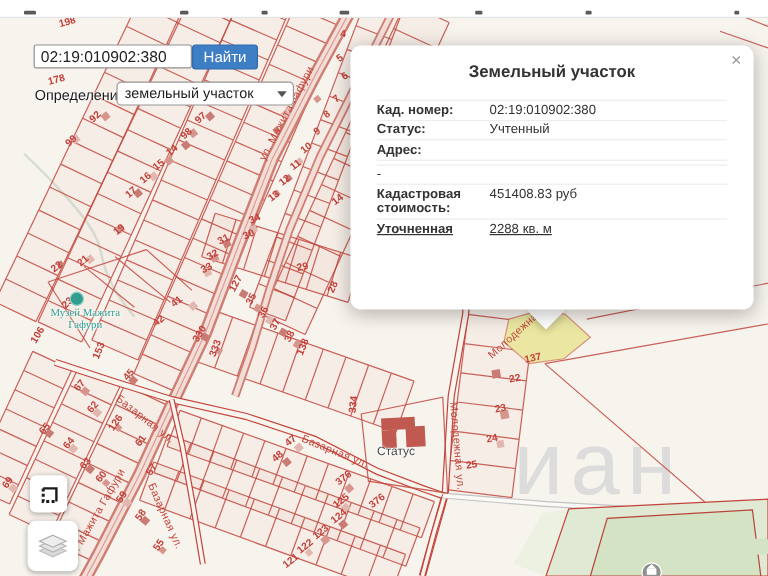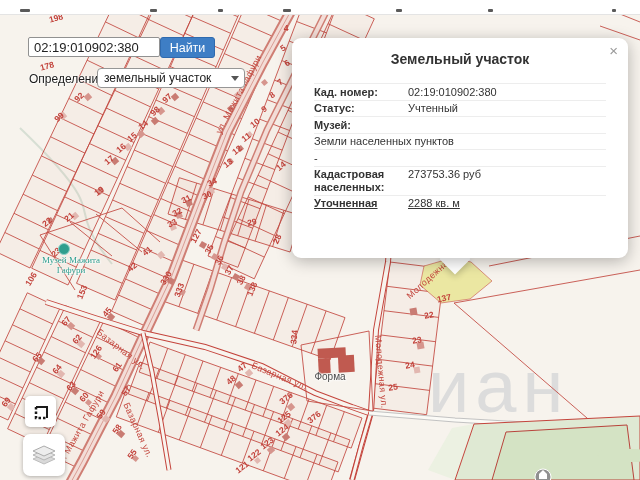--- a/index.html
+++ b/index.html
@@ -207,21 +207,21 @@
       <polygon points="539,474 543,470 547,474" fill="#ffffff"></polygon>
     </g>
   </svg>
 
   <div class="layer">
     <div class="museum-icon"></div>
     <div class="museum halo">
       <div>Музей Мажита</div>
       <div>Гафури</div>
     </div>
-    <div class="school-label halo">Форма</div>
+    <div class="school-label halo">Статус</div>
     <div id="street-layer">
         <span class="street" style="left: 98px; top: 326px; transform: rotate(38deg);">Базарная ул.</span>
         <span class="street" style="left: 252px; top: 360px; transform: rotate(22deg);">Базарная ул.</span>
         <span class="street" style="left: 126px; top: 398px; transform: rotate(66deg);">Базарная ул.</span>
         <span class="street" style="left: 378px; top: 330px; transform: rotate(85deg);">Молодежная ул.</span>
         <span class="street" style="left: 408px; top: 292px; transform: rotate(-42deg);">Молодежная ул.</span>
         <span class="street" style="left: 218px; top: 128px; transform: rotate(-62deg);">ул. Мажита Гафури</span>
         <span class="street" style="left: 58px; top: 462px; transform: rotate(-60deg);">ул. Мажита Гафури</span>
       </div>
     <div id="num-layer">
@@ -316,31 +316,30 @@
     <div class="popup-rows" id="popup-rows">
         <div class="info-row">
           <span class="info-label">Кад. номер:</span>
           <span class="info-value">02:19:010902:380</span>
         </div>
         <div class="info-row">
           <span class="info-label">Статус:</span>
           <span class="info-value">Учтенный</span>
         </div>
         <div class="info-row">
-          <span class="info-label">Музей:</span>
-        </div>
-        <div class="info-row">
-          <span class="info-value">Земли населенных пунктов</span>
+          <span class="info-label">Адрес:</span>
+        </div>
+        <div class="info-row">
         </div>
         <div class="info-row">
           <span class="info-value">-</span>
         </div>
         <div class="info-row">
-          <span class="info-label">Кадастровая населенных:</span>
-          <span class="info-value">273753.36 руб</span>
+          <span class="info-label">Кадастровая стоимость:</span>
+          <span class="info-value">451408.83 руб</span>
         </div>
         <div class="info-row">
           <span class="info-label">Уточненная</span>
           <span class="info-value">2288 кв. м</span>
         </div>
       </div>
   </div>
 
   <div class="tool-btn" id="btn-measure">
     <svg width="18" height="18" viewBox="0 0 18 18">

